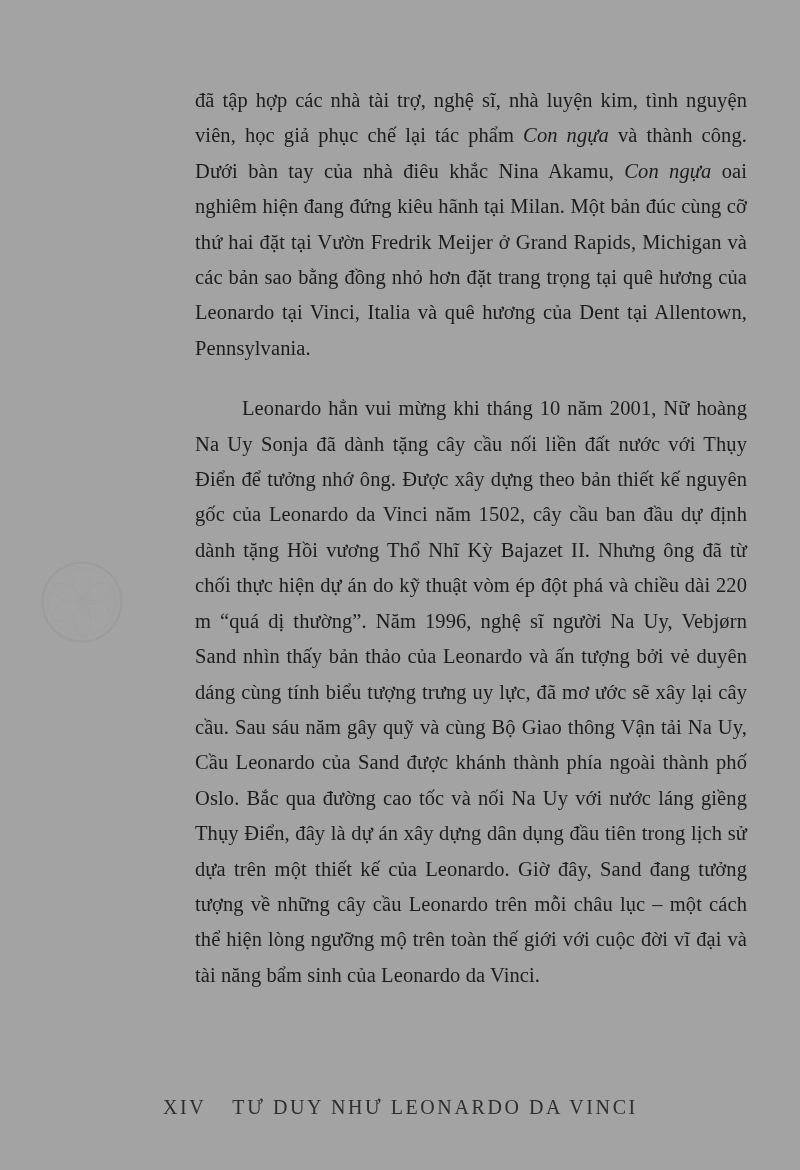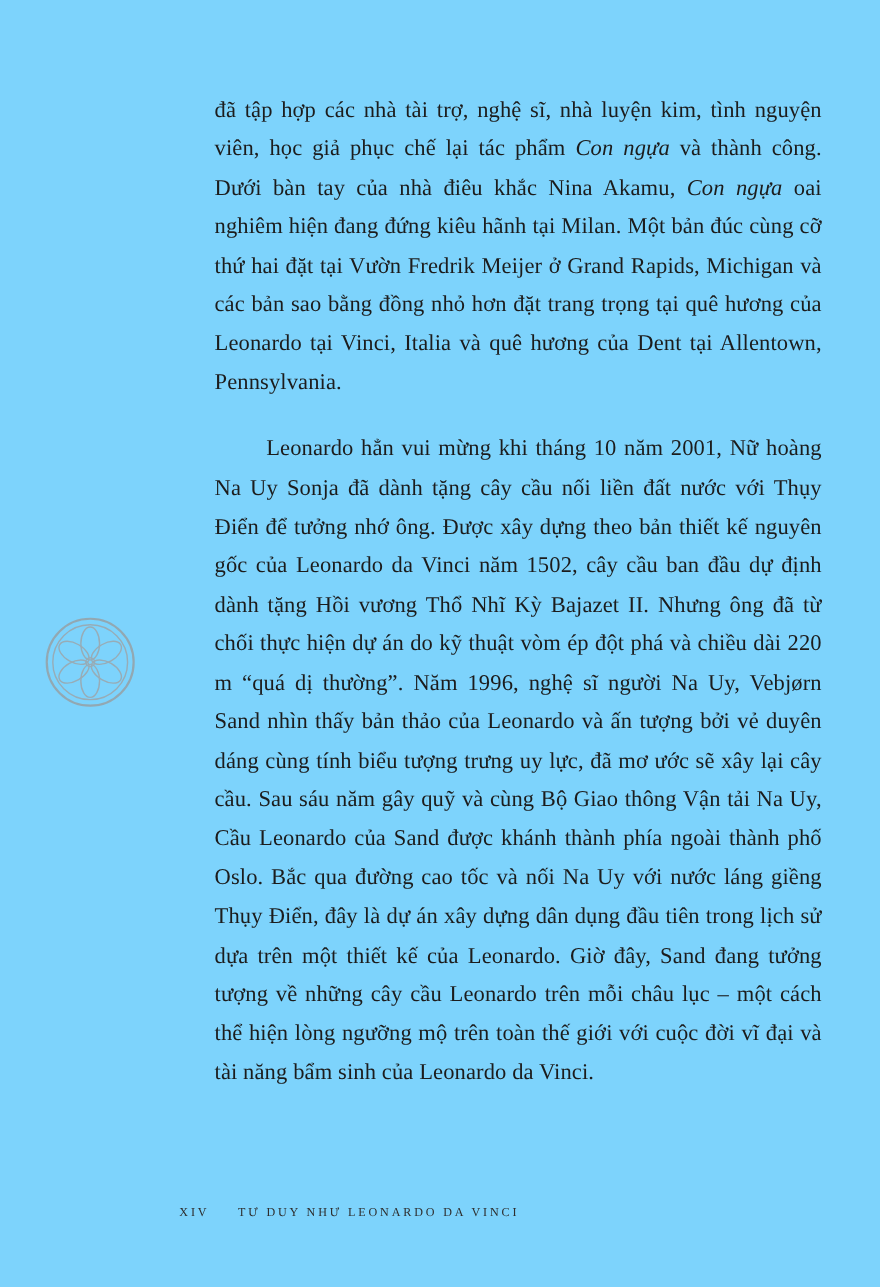--- a/index.html
+++ b/index.html
@@ -9,21 +9,21 @@
   height: 1170px;
   background: #ffffff;
   font-family: "Liberation Serif", serif;
   color: #1c1c1c;
   position: relative;
   overflow: hidden;
 }
 .page {
   position: absolute;
   inset: 0;
-  background: #7dd3fc;
+  background: #a3a3a3;
 }
 .text-block {
   position: absolute;
   left: 195px;
   top: 83px;
   width: 552px;
   font-size: 20.5px;
   line-height: 35.4px;
   text-align: justify;
   letter-spacing: 0.1px;
@@ -36,21 +36,21 @@
   position: absolute;
   left: 40px;
   top: 560px;
   width: 84px;
   height: 84px;
 }
 .footer {
   position: absolute;
   left: 163px;
   top: 1096px;
-  font-size: 11px;
+  font-size: 20px;
   letter-spacing: 2.6px;
   color: #2e2e2e;
   white-space: nowrap;
 }
 .footer .page-number { margin-right: 26px; }
 </style>
 </head>
 <body>
 
 <div class="page">

